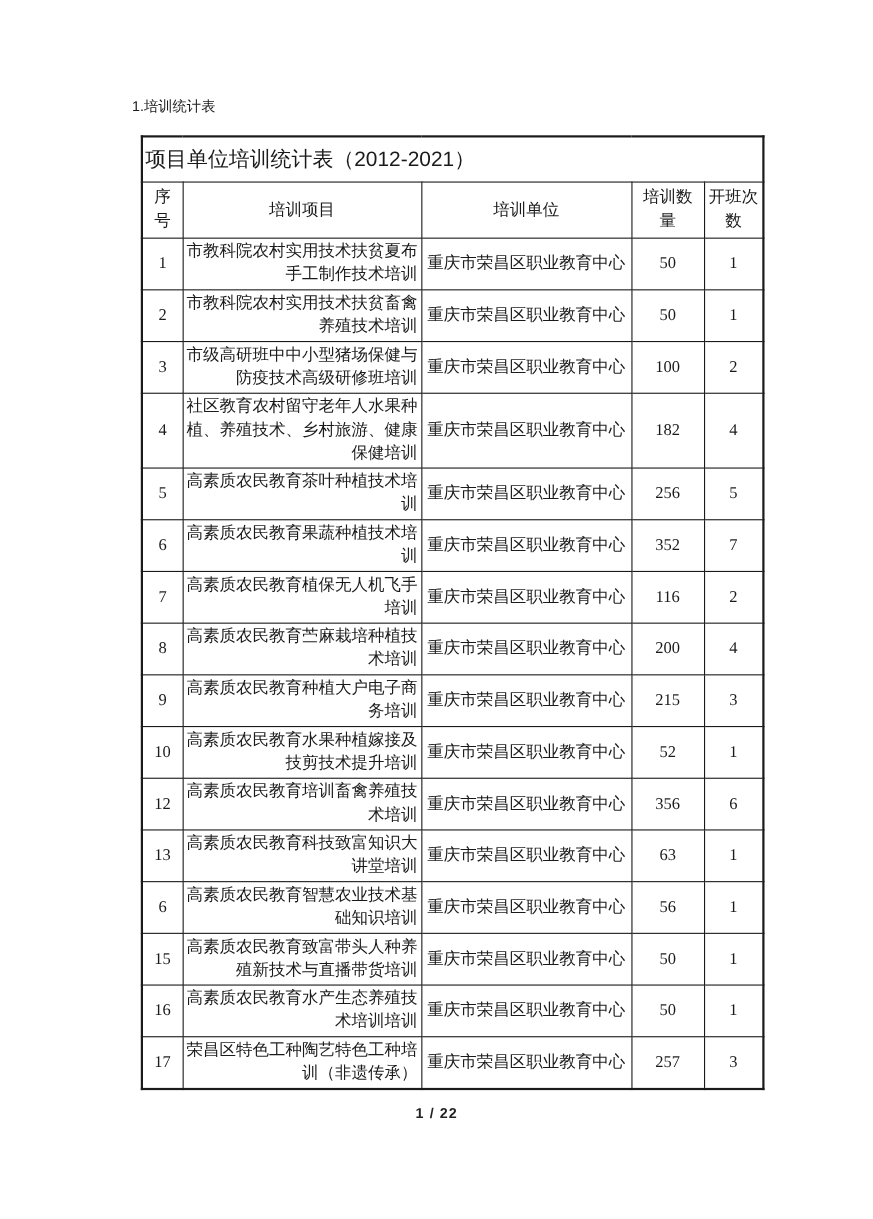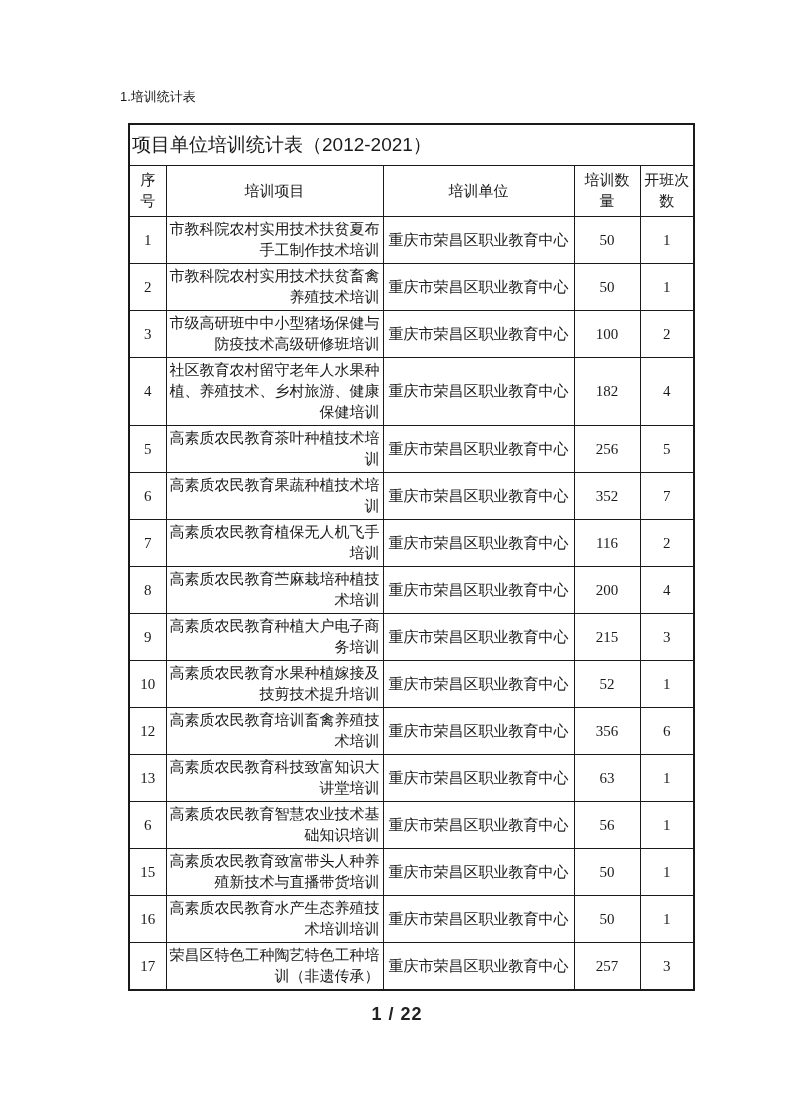--- a/index.html
+++ b/index.html
@@ -73,21 +73,21 @@
     padding-left: 6px;
     padding-right: 3px;
   }
   .footer {
     position: absolute;
     left: 0;
     top: 1004px;
     width: 794px;
     text-align: center;
     font-family: "Liberation Sans", "DejaVu Sans", sans-serif;
-    font-size: 18px;
+    font-size: 13px;
     font-weight: bold;
     letter-spacing: 1px;
     color: #222222;
   }
 </style>
 </head>
 <body>
 
 <div class="heading">1.培训统计表</div>
 

